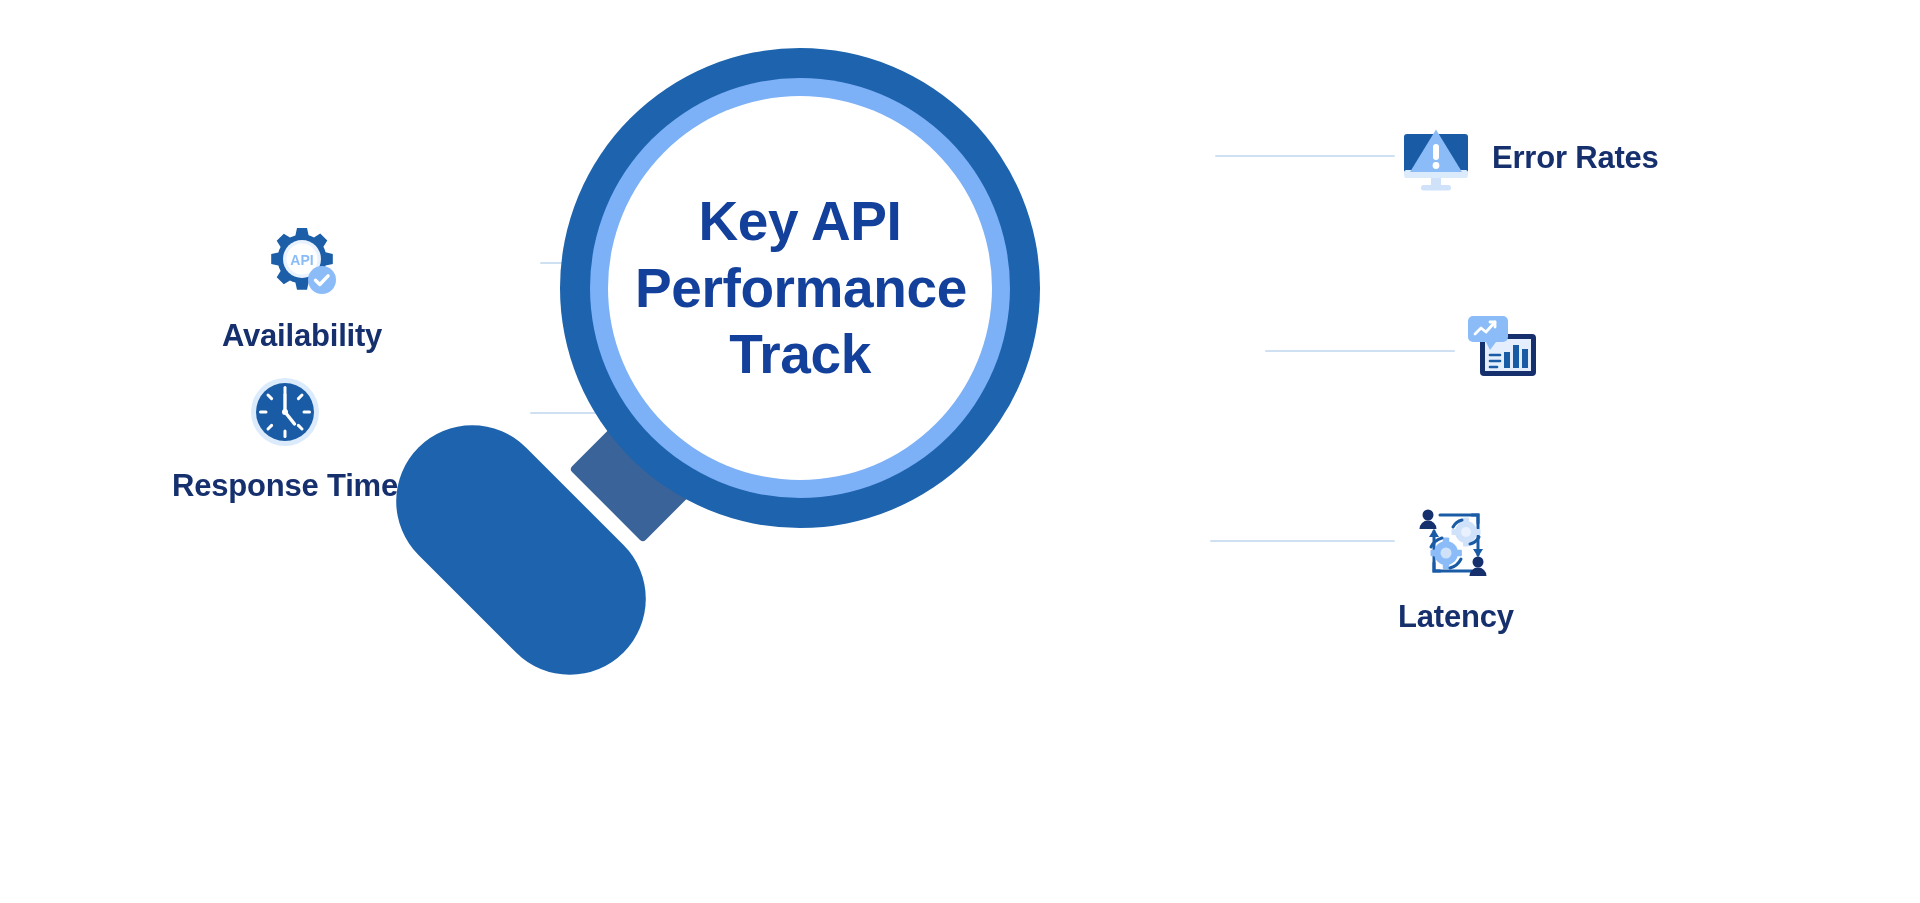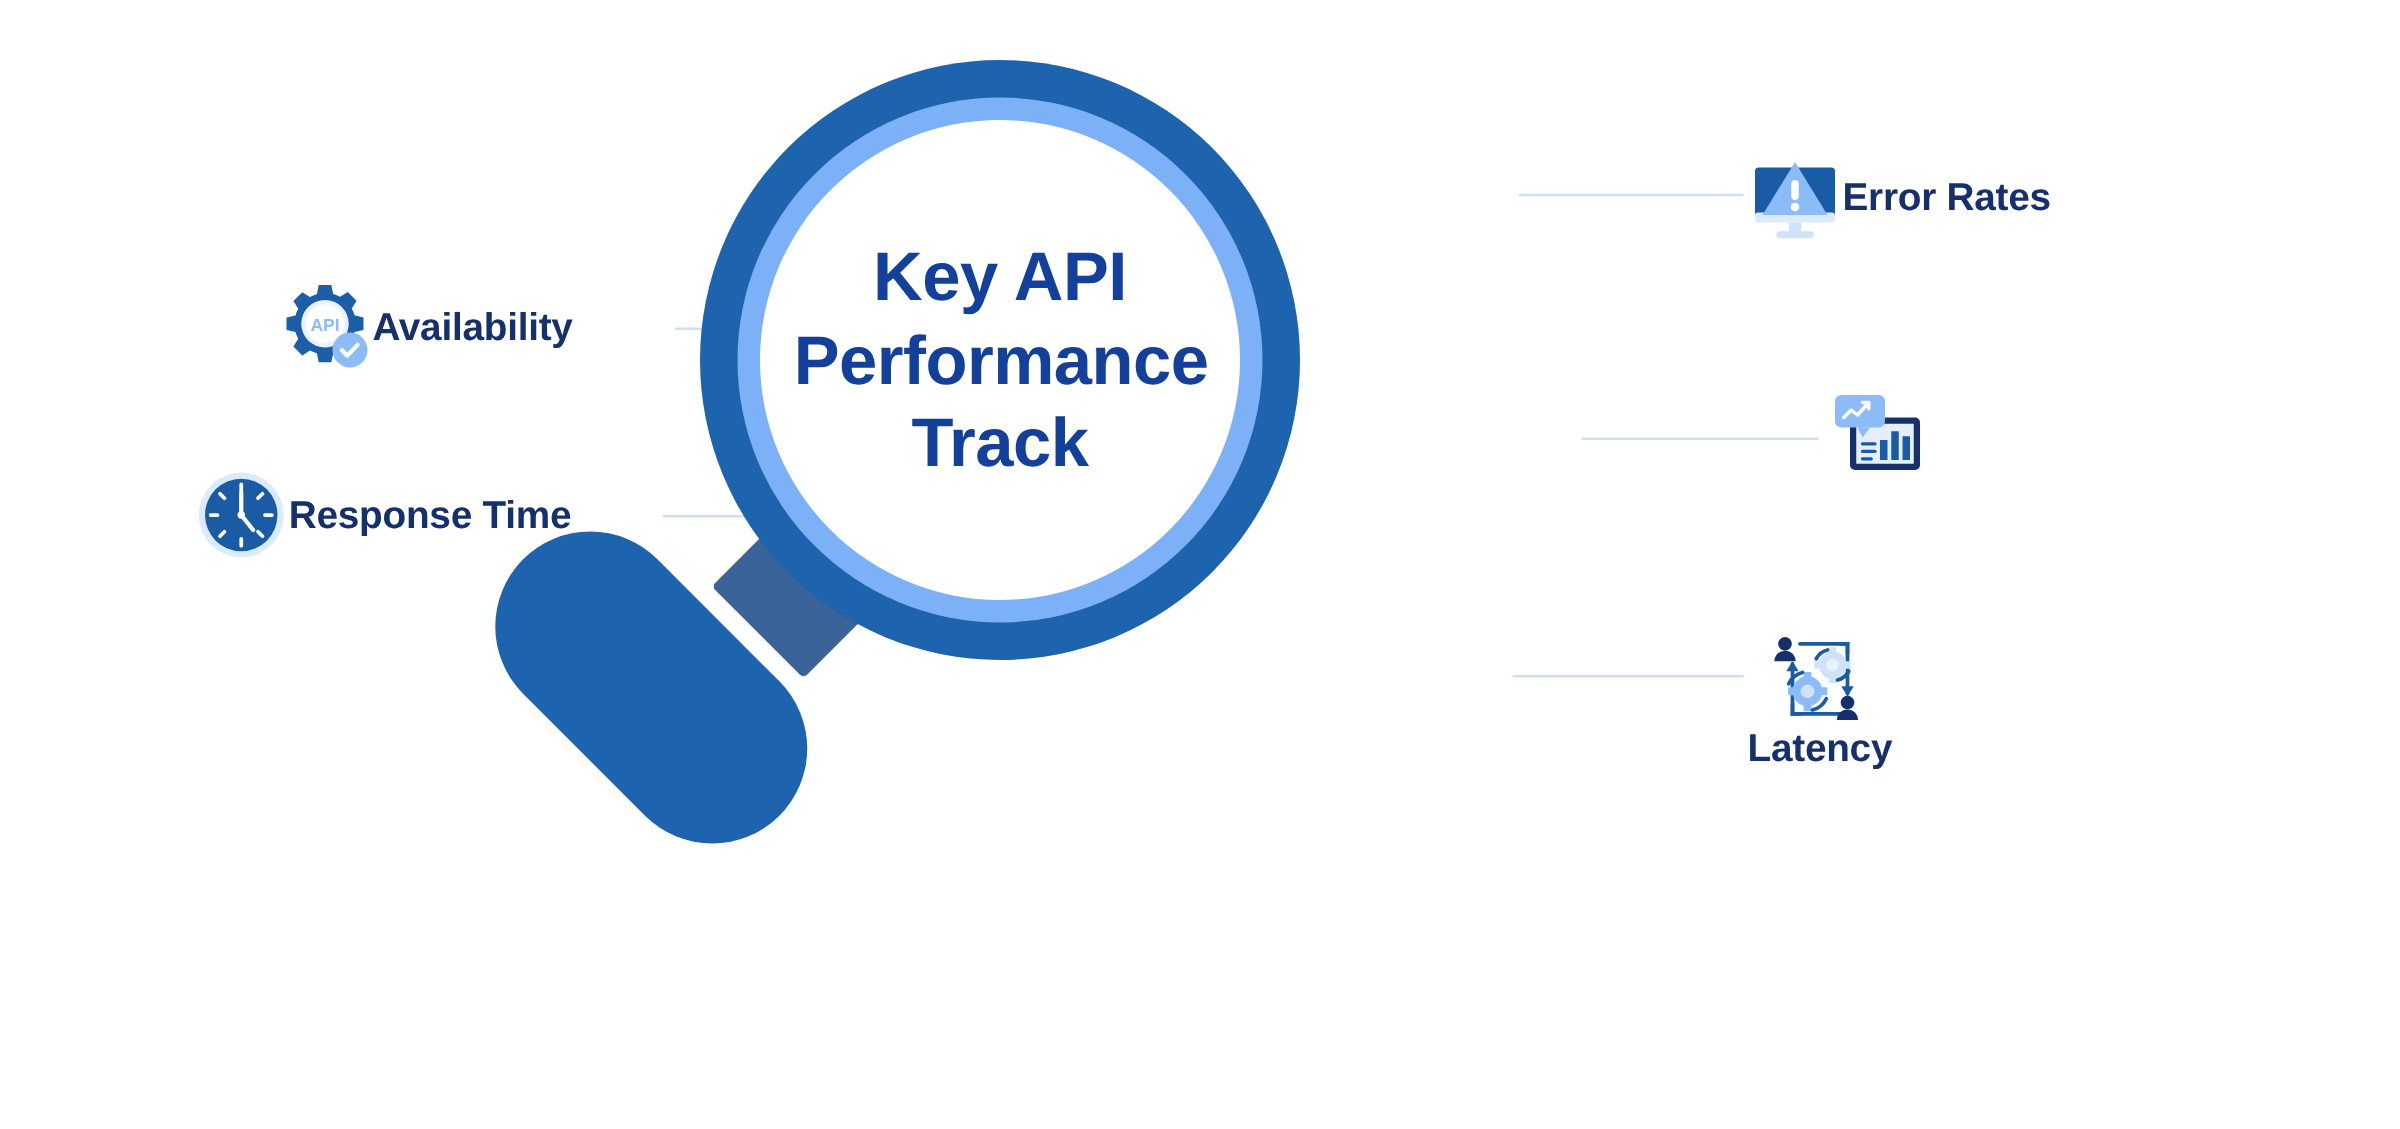--- a/index.html
+++ b/index.html
@@ -94,23 +94,24 @@
     font-weight: bold;
     line-height: 1.21;
     letter-spacing: -0.4px;
   }
 
   
   .metric {
     position: absolute;
     display: flex;
     align-items: center;
+    gap: 18px;
   }
   .metric.left {
-    flex-direction: row;
+    flex-direction: column;
   }
   .metric-label {
     color: #16306e;
     font-size: 31px;
     font-weight: bold;
     white-space: nowrap;
     letter-spacing: -0.2px;
   }
   .metric-icon {
     width: 76px;
@@ -152,21 +153,21 @@
         <circle cx="38" cy="35" r="19" fill="#e9f2fe"></circle>
         <circle cx="38" cy="35" r="15.5" fill="#ffffff"></circle>
         <text x="38" y="41" text-anchor="middle" font-family="Liberation Sans, sans-serif" font-size="14" font-weight="bold" fill="#8bbcf8">API</text>
         <circle cx="58" cy="56" r="14" fill="#8bbcf8"></circle>
         <path d="M51.5 56.2l4.3 4.3 8.3-8.6" stroke="#ffffff" stroke-width="3.4" fill="none" stroke-linecap="round" stroke-linejoin="round"></path>
       </svg>
     </div>
     <div class="metric-label">Availability</div>
   </div>
 
-  <div class="metric left" style="left:155px; top:374px;text-align:right;">
+  <div class="metric left" style="left:172px; top:374px;text-align:right;">
     <div class="metric-icon">
       <svg viewBox="0 0 76 76">
         <circle cx="38" cy="38" r="34" fill="#dcebfb"></circle>
         <circle cx="38" cy="38" r="29" fill="#1a5ba6"></circle>
         <g stroke="#ffffff" stroke-width="3" stroke-linecap="round">
           <line x1="38" y1="13.5" x2="38" y2="19"></line>
           <line x1="38" y1="57" x2="38" y2="62.5"></line>
           <line x1="13.5" y1="38" x2="19" y2="38"></line>
           <line x1="57" y1="38" x2="62.5" y2="38"></line>
           <line x1="21" y1="21" x2="24.6" y2="24.6"></line>

